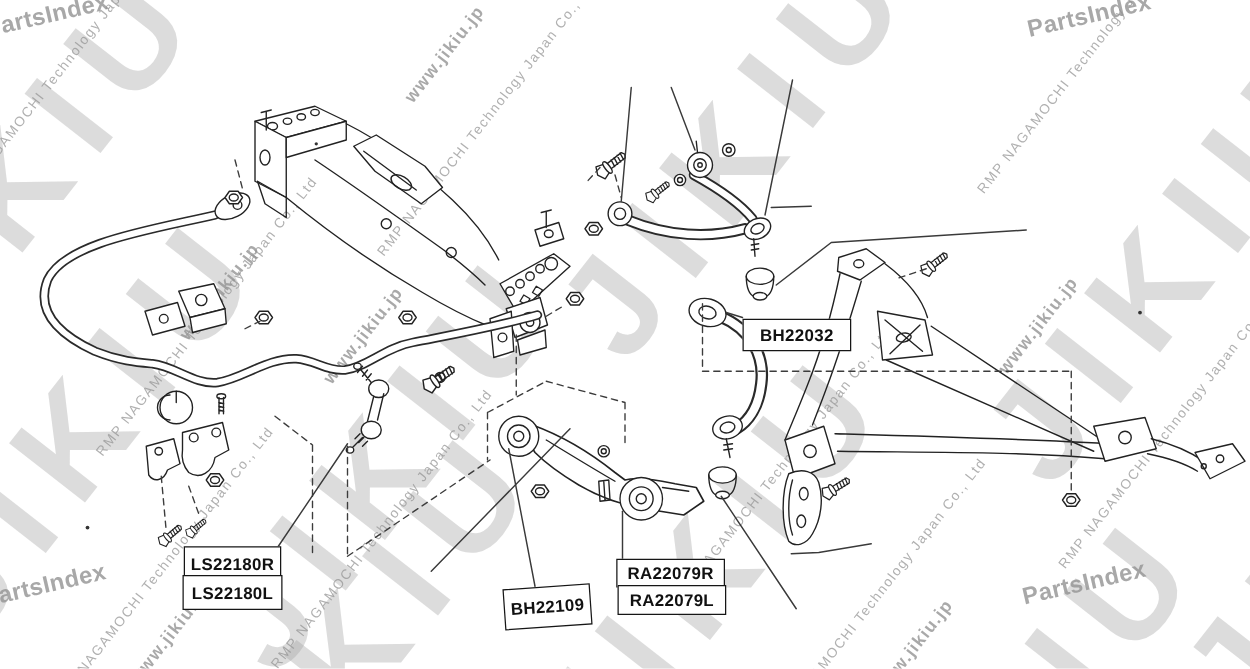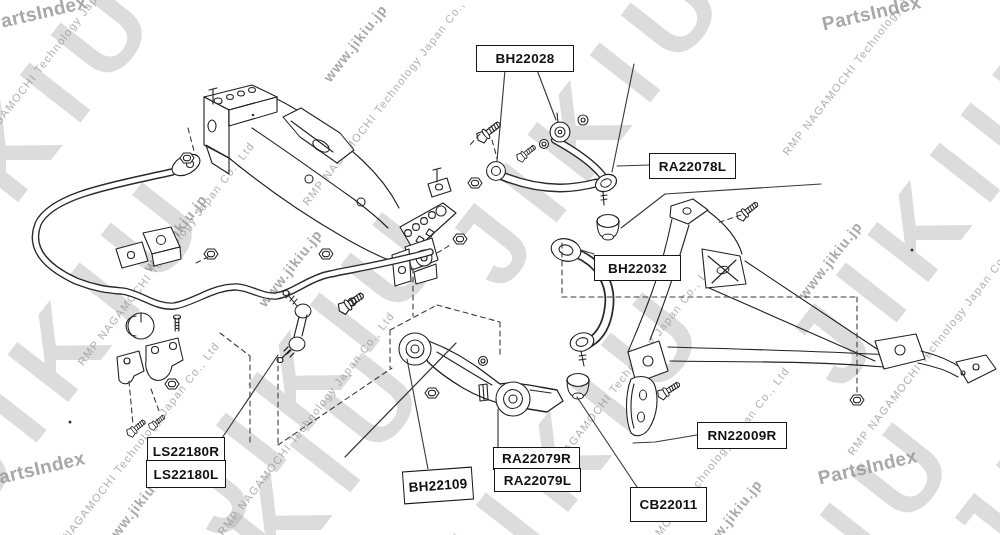--- a/index.html
+++ b/index.html
@@ -263,23 +263,19 @@
       <path d="M697,435 L655,442 L633,443"></path>
     </g>
 
     <g fill="#333" stroke="none">
       <circle cx="912" cy="250" r="1.5"></circle>
         <circle cx="70" cy="422" r="1.5"></circle>
         <circle cx="253" cy="115" r="1.3"></circle>
     </g>
   </svg>
 
-  <div class="plabel" style="left:476px;top:45px;width:96px;height:25px">BH22028</div>
-  <div class="plabel" style="left:649px;top:153px;width:85px;height:24px">RA22078L</div>
   <div class="plabel" style="left:594px;top:255px;width:85px;height:24px">BH22032</div>
   <div class="plabel" style="left:147px;top:437px;width:76px;height:26px">LS22180R</div>
   <div class="plabel" style="left:146px;top:460px;width:78px;height:26px">LS22180L</div>
   <div class="plabel" style="left:403px;top:469px;width:68px;height:31px;transform:rotate(-4deg)">BH22109</div>
   <div class="plabel" style="left:493px;top:447px;width:85px;height:21px">RA22079R</div>
   <div class="plabel" style="left:494px;top:468px;width:85px;height:22px">RA22079L</div>
-  <div class="plabel" style="left:630px;top:487px;width:75px;height:33px">CB22011</div>
-  <div class="plabel" style="left:697px;top:422px;width:88px;height:25px">RN22009R</div>
 </div>
 
 </body></html>

